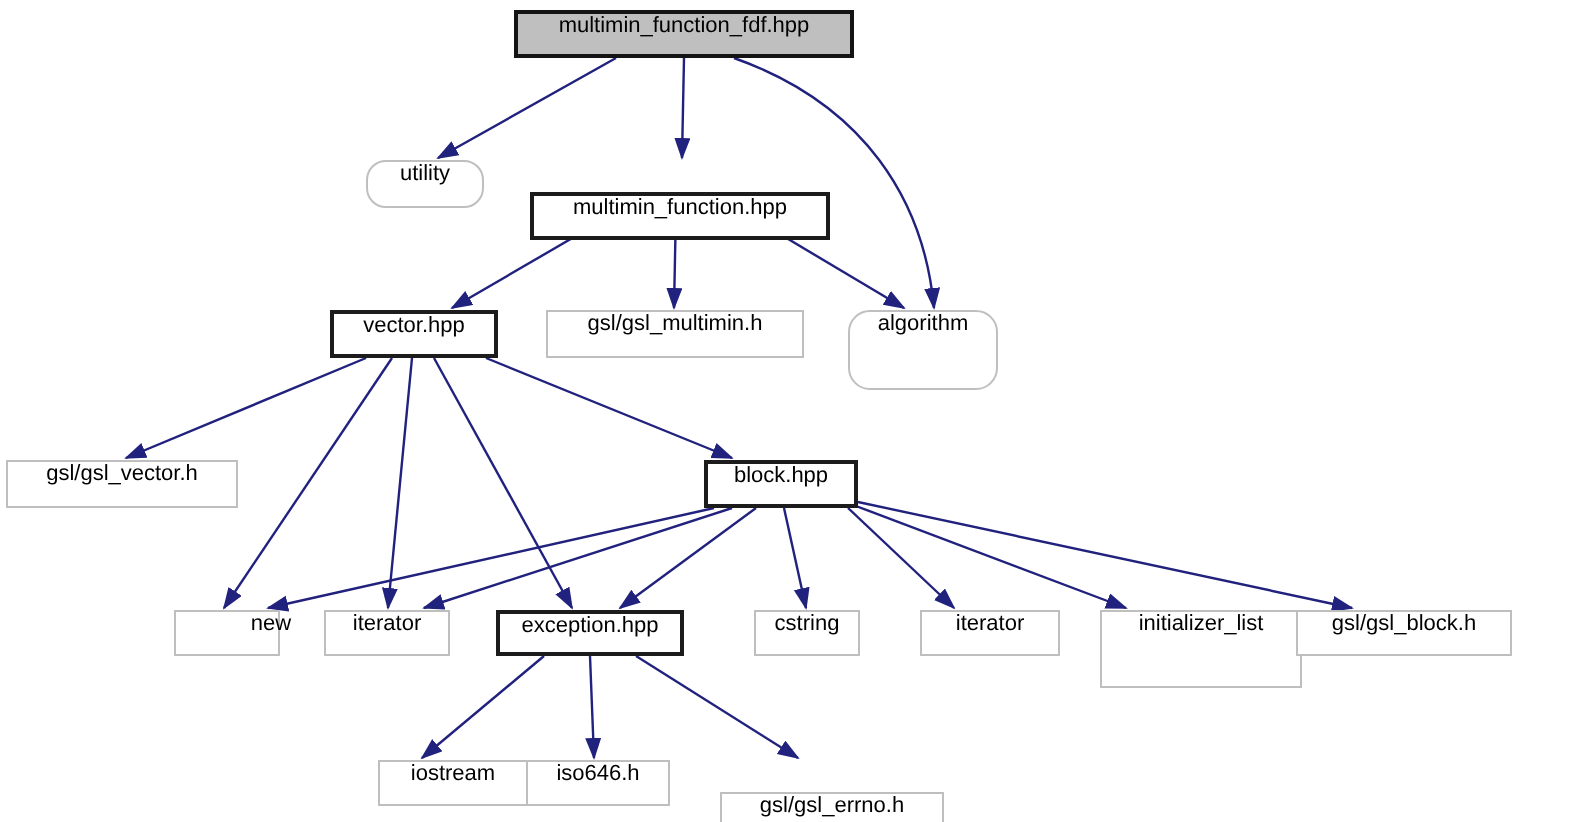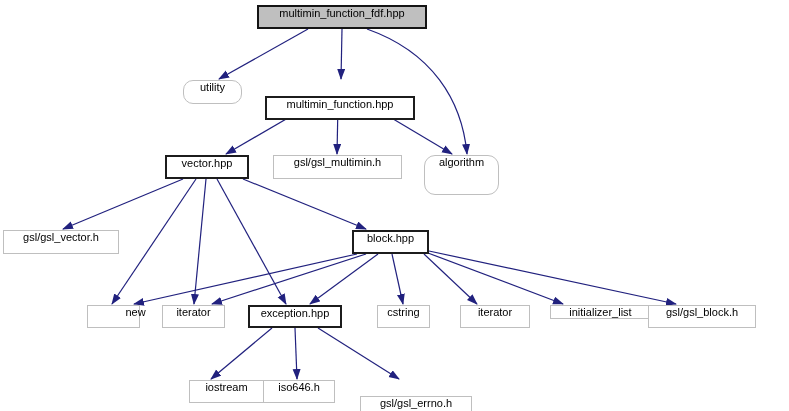--- a/index.html
+++ b/index.html
@@ -107,21 +107,21 @@
       </div>
       <div class="node linked" style="left: 248px; top: 305px; width: 94px; height: 23px;">
         <span>exception.hpp</span>
       </div>
       <div class="node external" style="left: 377px; top: 305px; width: 53px; height: 23px;">
         <span>cstring</span>
       </div>
       <div class="node external" style="left: 460px; top: 305px; width: 70px; height: 23px;">
         <span>iterator</span>
       </div>
-      <div class="node external" style="left: 550px; top: 305px; width: 101px; height: 14px;">
+      <div class="node external" style="left: 550px; top: 305px; width: 101px; height: 39px;">
         <span>initializer_list</span>
       </div>
       <div class="node external" style="left: 648px; top: 305px; width: 108px; height: 23px;">
         <span>gsl/gsl_block.h</span>
       </div>
       <div class="node external" style="left: 165px; top: 380px; width: 75px; height: 23px; margin-left: 24px;">
         <span>iostream</span>
       </div>
       <div class="node external" style="left: 263px; top: 380px; width: 72px; height: 23px;">
         <span>iso646.h</span>

